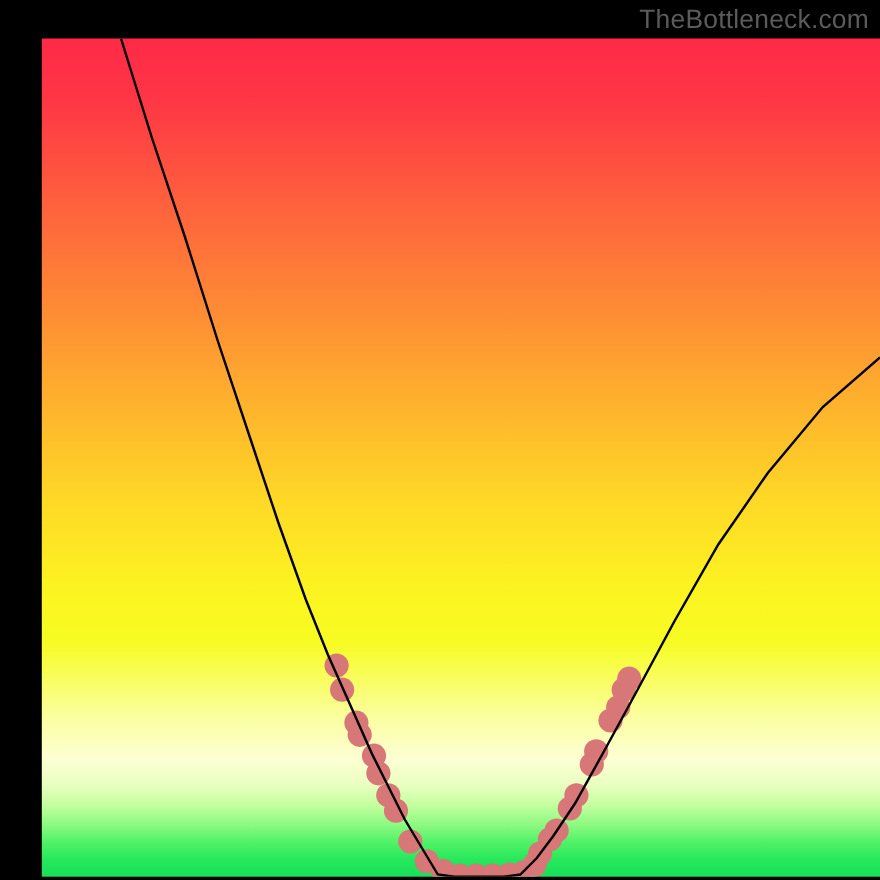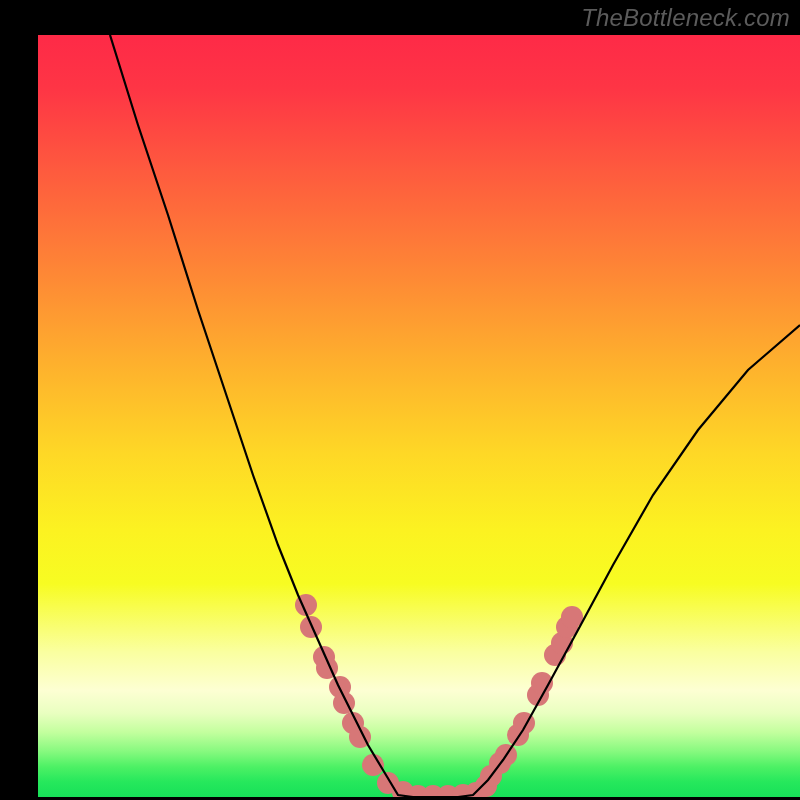--- a/index.html
+++ b/index.html
@@ -9,21 +9,20 @@
     height: 800px;
     overflow: hidden;
     background: #000;
     font-family: Arial, Helvetica, sans-serif;
   }
   .frame {
     position: relative;
     width: 800px;
     height: 564px;
     background: #000;
-    font-style: italic;
   }
   .watermark {
     position: absolute;
     top: 4px;
     right: 10px;
     color: #5b5b5b;
     font-size: 24px;
     font-weight: 400;
     letter-spacing: 0.2px;
     z-index: 10;

